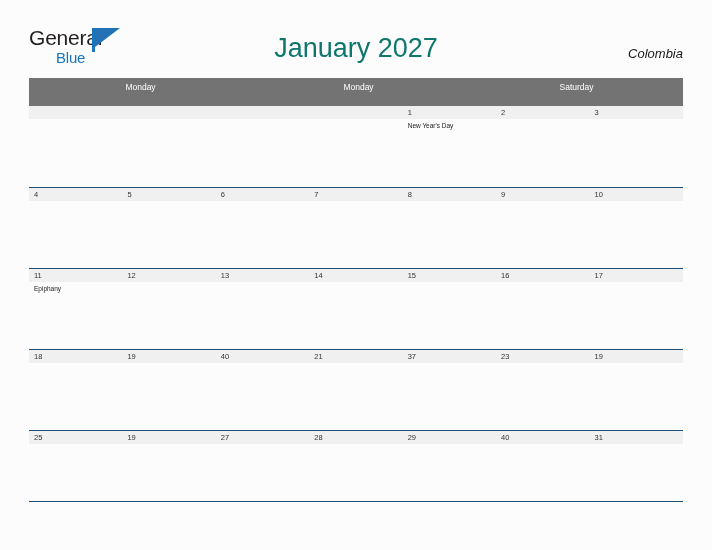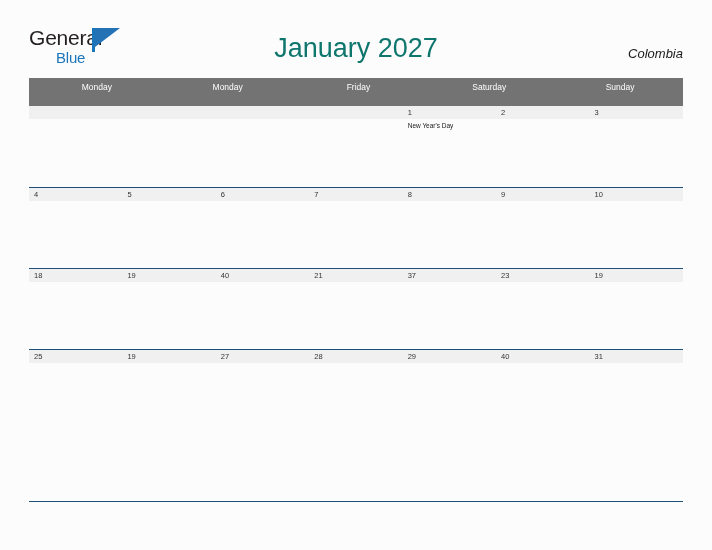--- a/index.html
+++ b/index.html
@@ -188,23 +188,21 @@
 
   <div class="country">Colombia</div>
 
 </div>
 
 <div class="calendar">
 
   <div class="weekdays">
     <div class="weekday">Monday</div>
     <div class="weekday">Monday</div>
-    <div class="weekday">Friday</div>
     <div class="weekday">Saturday</div>
-    <div class="weekday">Sunday</div>
   </div>
 
   <div id="weeks-container">
       <div class="week">
         <div class="week-dates">
           <div class="daynum-cell"></div>
           <div class="daynum-cell"></div>
           <div class="daynum-cell"></div>
           <div class="daynum-cell"></div>
           <div class="daynum-cell">1</div>
@@ -238,20 +236,42 @@
           <div class="event-cell"></div>
           <div class="event-cell"></div>
           <div class="event-cell"></div>
           <div class="event-cell"></div>
           <div class="event-cell"></div>
           <div class="event-cell"></div>
         </div>
       </div>
       <div class="week">
         <div class="week-dates">
+          <div class="daynum-cell">11</div>
+          <div class="daynum-cell">12</div>
+          <div class="daynum-cell">13</div>
+          <div class="daynum-cell">14</div>
+          <div class="daynum-cell">15</div>
+          <div class="daynum-cell">16</div>
+          <div class="daynum-cell">17</div>
+        </div>
+        <div class="week-body">
+          <div class="event-cell">
+            <div class="event">Epiphany</div>
+          </div>
+          <div class="event-cell"></div>
+          <div class="event-cell"></div>
+          <div class="event-cell"></div>
+          <div class="event-cell"></div>
+          <div class="event-cell"></div>
+          <div class="event-cell"></div>
+        </div>
+      </div>
+      <div class="week">
+        <div class="week-dates">
           <div class="daynum-cell">18</div>
           <div class="daynum-cell">19</div>
           <div class="daynum-cell">40</div>
           <div class="daynum-cell">21</div>
           <div class="daynum-cell">37</div>
           <div class="daynum-cell">23</div>
           <div class="daynum-cell">19</div>
         </div>
         <div class="week-body">
           <div class="event-cell"></div>

